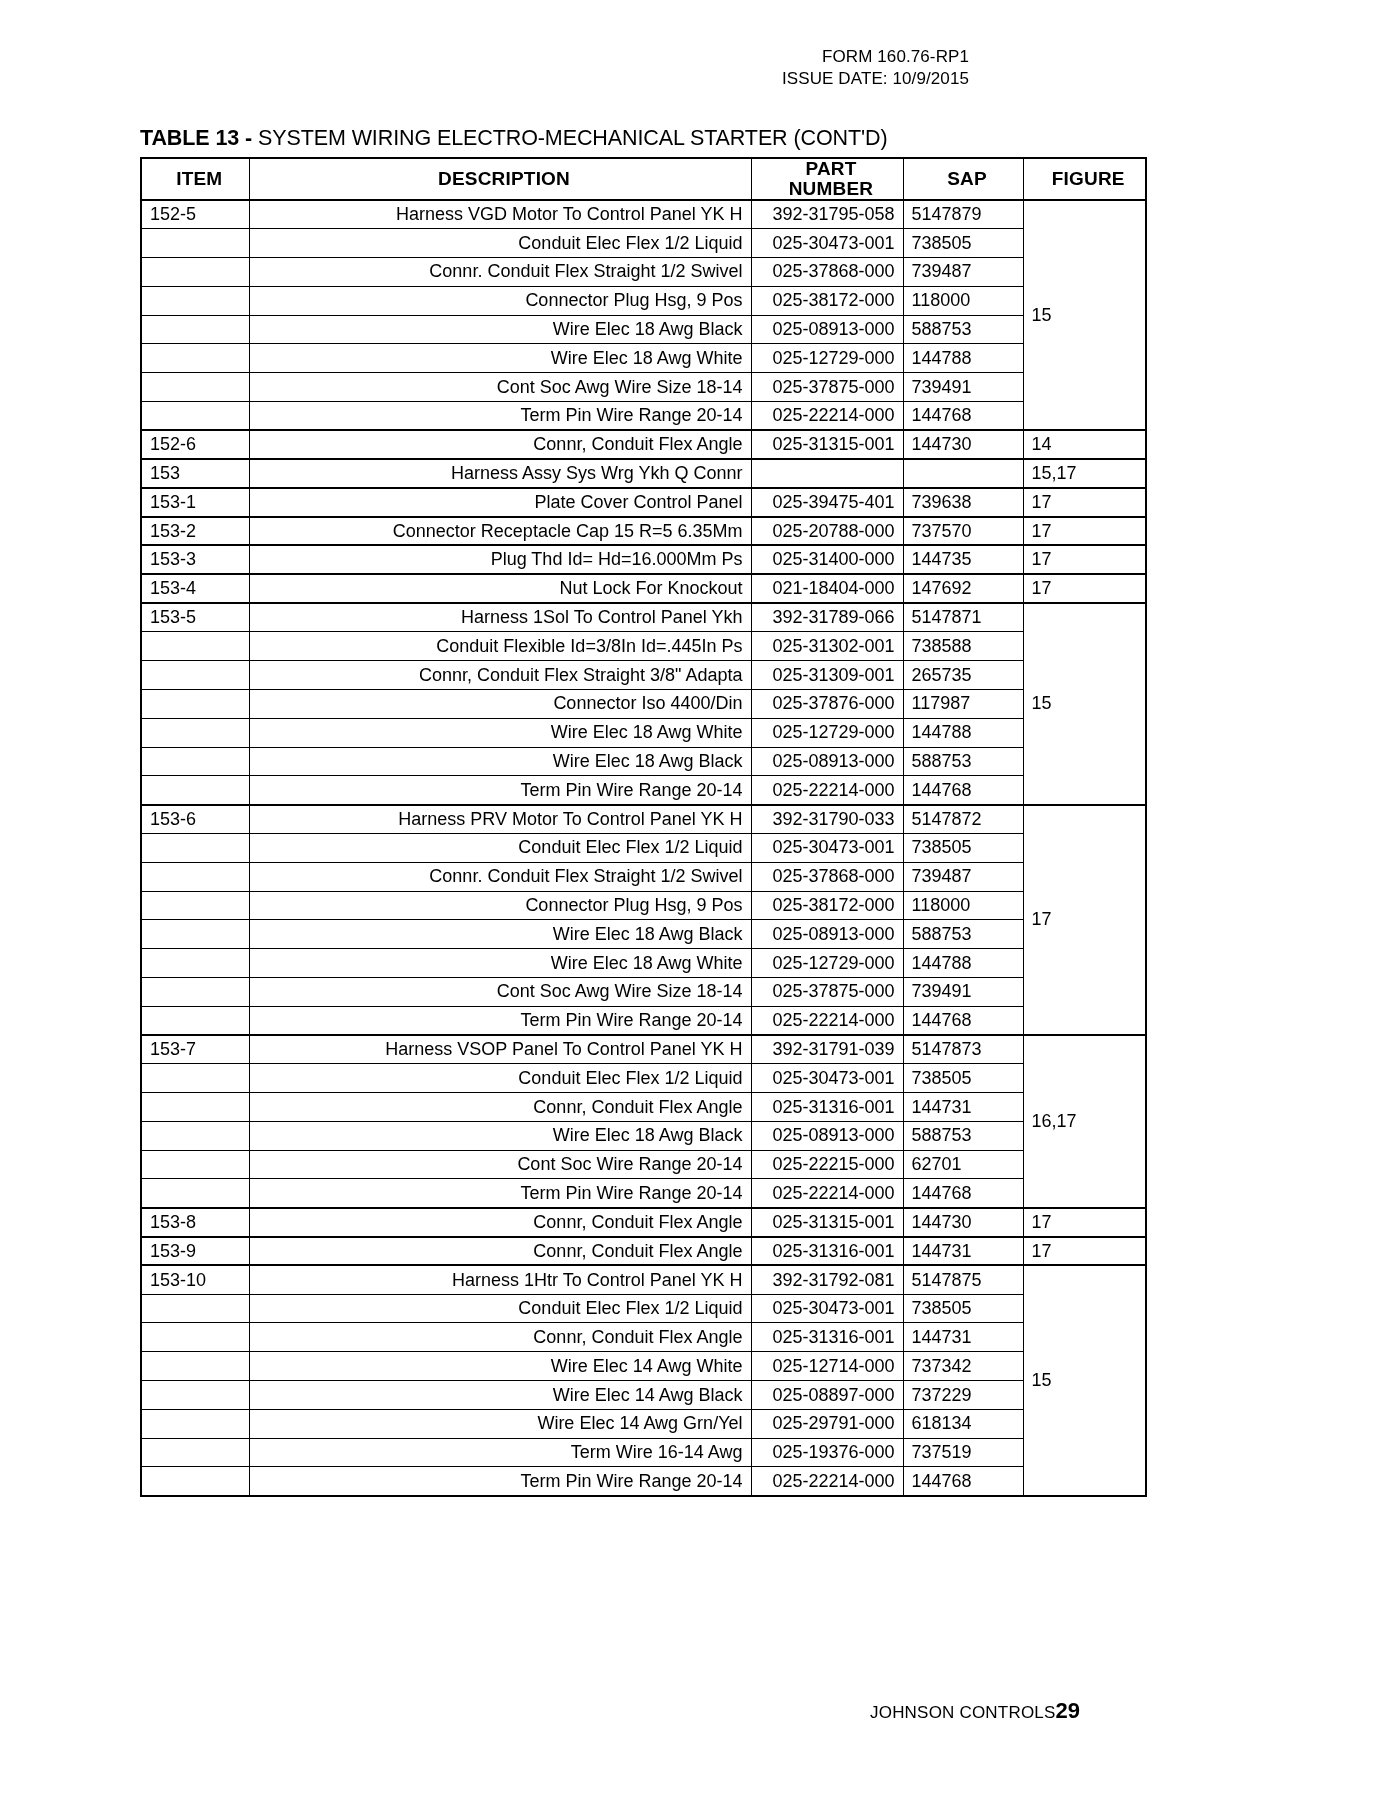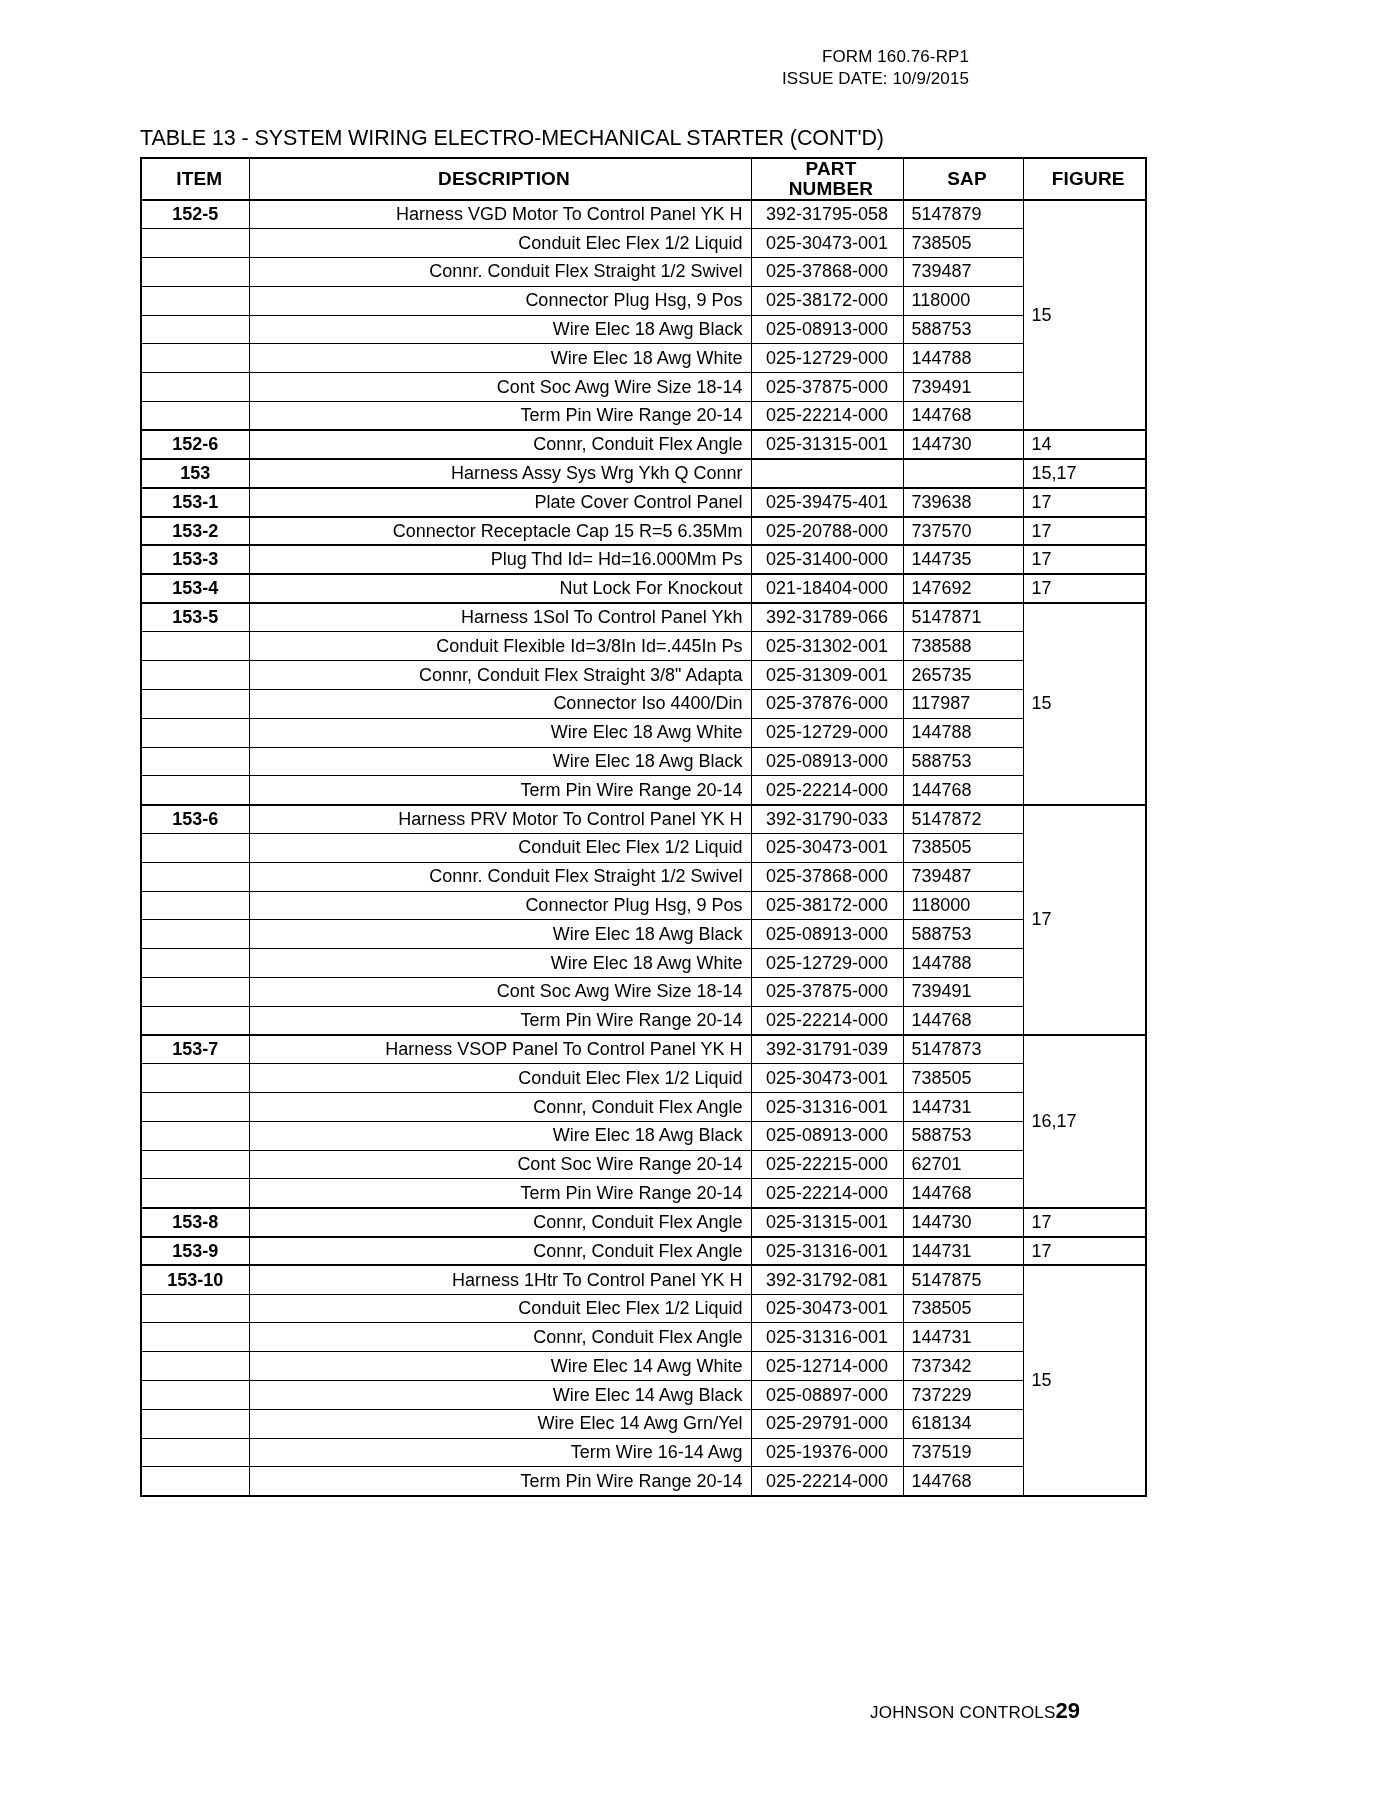--- a/index.html
+++ b/index.html
@@ -35,21 +35,21 @@
   .doc-header div { white-space: nowrap; }
 
   
   .table-title {
     margin-top: 35px;
     font-size: 21.5px;
     line-height: 26px;
     white-space: nowrap;
     letter-spacing: -0.1px;
   }
-  .table-title .tt-bold { font-weight: normal; }
+  .table-title .tt-bold { font-weight: bold; }
 
   
   table.parts {
     margin-top: 6px;
     border-collapse: collapse;
     width: 1005px;
     table-layout: fixed;
     font-size: 18px;
   }
   table.parts col.c-item   { width: 108px; }
@@ -72,26 +72,26 @@
     font-size: 19px;
     height: 30px;
     letter-spacing: 0.2px;
     padding-left: 16px;
   }
   
   table.parts { border: 2.5px solid #000; }
   table.parts thead th { border-bottom: 2.5px solid #000; }
 
   td.item {
-    text-align: center;
-    font-weight: bold;
+    text-align: left;
+    font-weight: normal;
     font-size: 18px;
   }
   td.desc { text-align: right; padding-left: 9px; }
-  td.part { text-align: center; }
+  td.part { text-align: right; }
   td.sap  { text-align: left; }
   td.fig  { text-align: left; margin-top: 11px; }
 
   
   tr.group-start > td { border-top: 2.5px solid #000; }
 
   
   td.item, th.item { border-right: 2.5px solid #000; }
   td.desc, th.desc { border-right: 2.5px solid #000; }
   td.sap,  th.sap  { border-right: 2.5px solid #000; }

